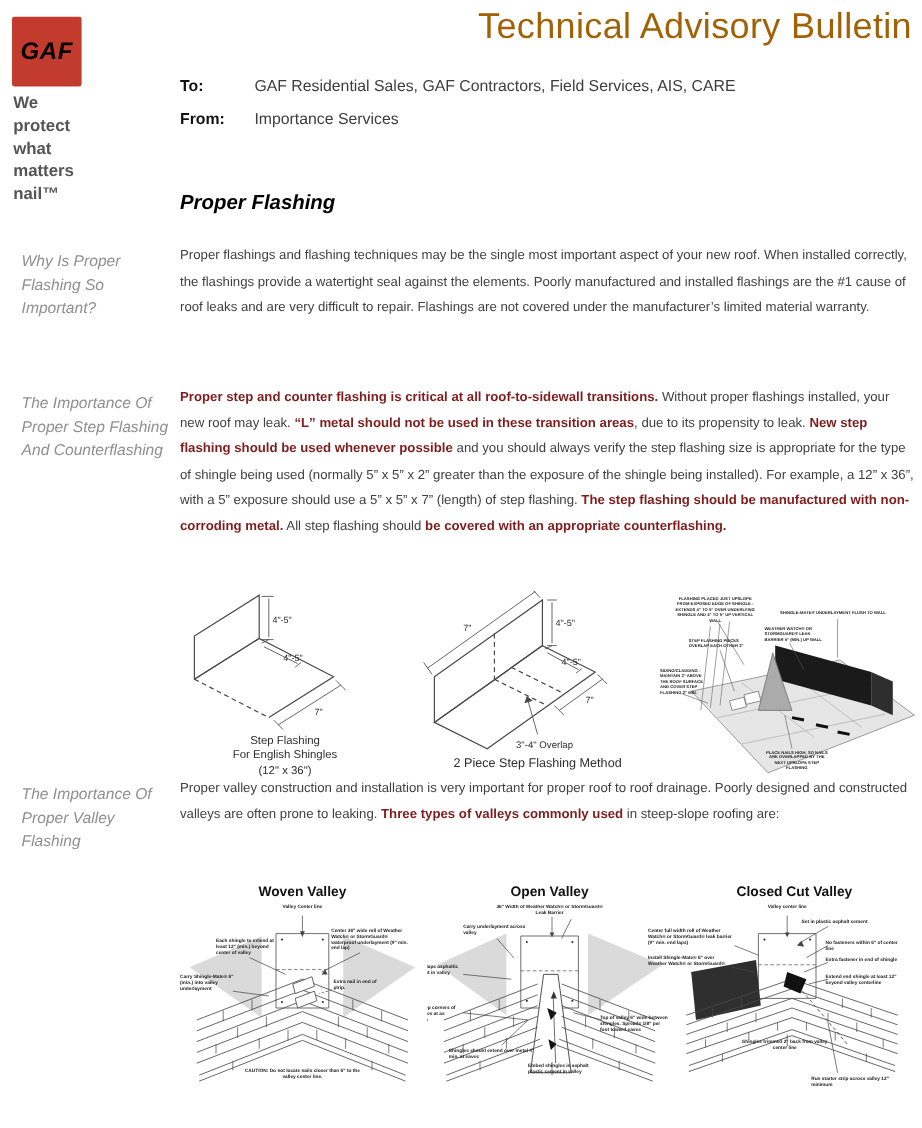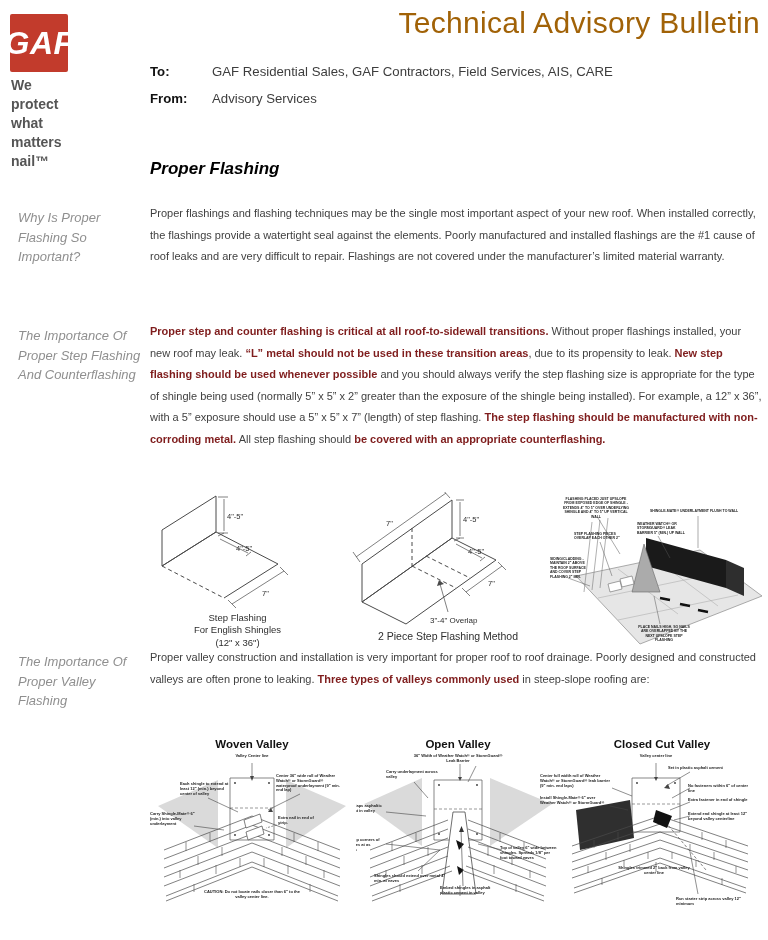--- a/index.html
+++ b/index.html
@@ -7,21 +7,21 @@
   .page {
     position:relative; width:768px; height:940px; background:#fff;
     font-family:"Liberation Sans", sans-serif; overflow:hidden;
   }
   
   .logo {
     position:absolute; left:10px; top:14px; width:58px; height:58px;
     background:#c23b2c; border-radius:2px; display:flex; align-items:center; justify-content:center;
   }
   .logo span {
-    color:#ffffff; font-weight:bold; font-style:italic; font-size:32px; letter-spacing:.5px;
+    color:#000000; font-weight:bold; font-style:italic; font-size:20px; letter-spacing:.5px;
   }
   .tagline {
     position:absolute; left:11px; top:76px; width:120px;
     font-size:14px; font-weight:bold; color:#555; line-height:1.36;
   }
   .main-title {
     position:absolute; right:8px; top:6px; width:600px; text-align:right;
     font-size:30px; font-weight:400; color:#a16207; letter-spacing:.3px;
   }
   
@@ -76,21 +76,21 @@
     <div>what</div>
     <div>matters</div>
     <div>nail™</div>
   </div>
   <h1 class="main-title">Technical Advisory Bulletin</h1>
 
   <div class="memo-row" style="top:64px">
     <span class="lbl">To:</span><span>GAF Residential Sales, GAF Contractors, Field Services, AIS, CARE</span>
   </div>
   <div class="memo-row" style="top:91px">
-    <span class="lbl">From:</span><span>Advisory Services</span>
+    <span class="lbl">From:</span><span>Importance Services</span>
   </div>
 
   <h2 class="doc-title">Proper Flashing</h2>
 
   <div class="side-label" style="top:208px">Why Is Proper Flashing So Important?</div>
   <div class="body-text" style="top:203px"><span>Proper flashings and flashing techniques may be the single most important aspect of your new roof.  When installed correctly, the flashings provide a watertight seal against the elements.  Poorly manufactured and installed flashings are the #1 cause of roof leaks and are very difficult to repair.  Flashings are not covered under the manufacturer’s limited material warranty.</span></div>
 
   <div class="side-label" style="top:326px">The Importance Of Proper Step Flashing And Counterflashing</div>
   <div class="body-text" style="top:321px"><span class="seg-b">Proper step and counter flashing is critical at all roof-to-sidewall transitions.</span><span>  Without proper flashings installed, your new roof may leak.  </span><span class="seg-b">“L” metal should not be used in these transition areas</span><span>, due to its propensity to leak.  </span><span class="seg-b">New step flashing should be used whenever possible</span><span> and you should always verify the step flashing size is appropriate for the type of shingle being used (normally 5” x 5” x 2” greater than the exposure of the shingle being installed). For example, a 12” x 36”, with a 5” exposure should use a 5” x 5” x 7” (length) of step flashing. </span><span class="seg-b">The step flashing should be manufactured with non-corroding metal.</span><span>  All step flashing should </span><span class="seg-b">be covered with an appropriate counterflashing.</span></div>
 

